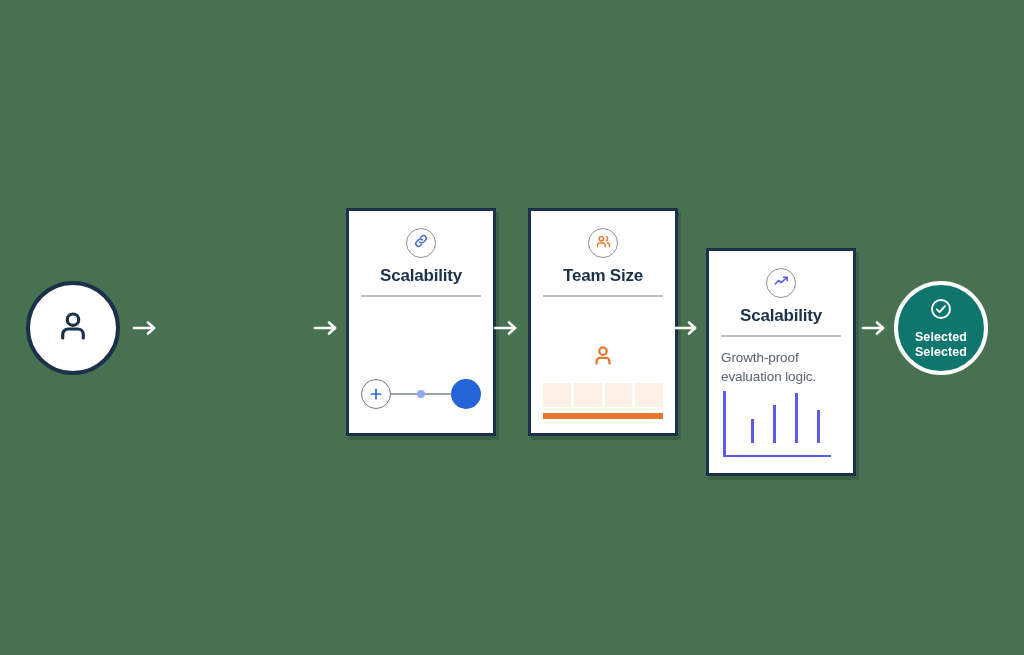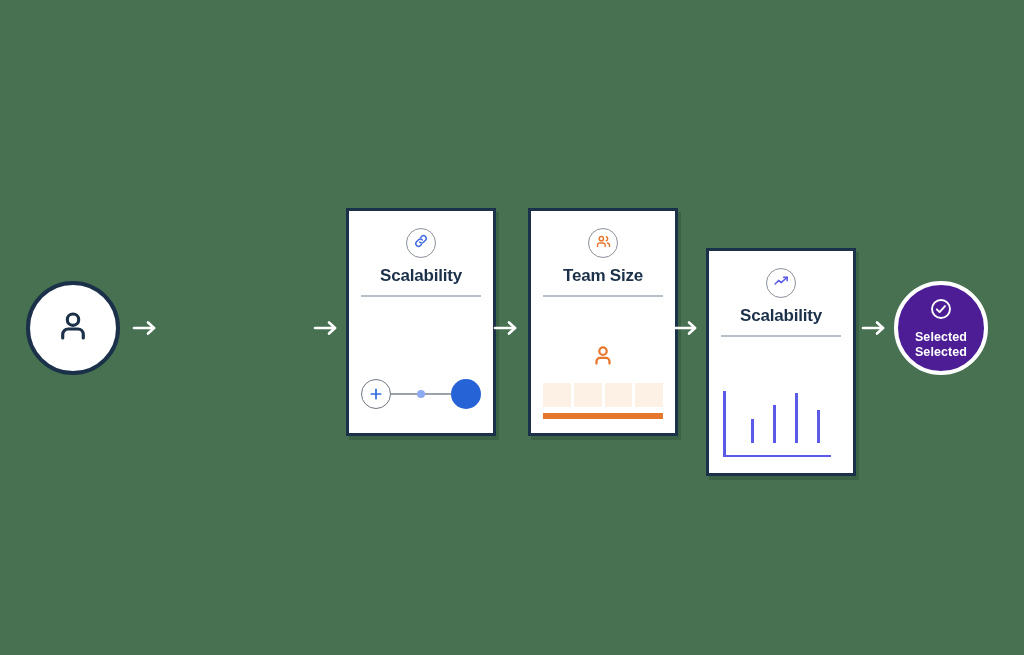--- a/index.html
+++ b/index.html
@@ -35,21 +35,21 @@
   }
   .node-start {
     left: 26px;
     top: 281px;
     background: #ffffff;
     border: 4px solid #1b3049;
   }
   .node-end {
     left: 894px;
     top: 281px;
-    background: #4c1d95;
+    background: #0f766e;
     border: 4px solid #ffffff;
   }
   .node-end-label {
     color: #ffffff;
     font-size: 12.5px;
     font-weight: bold;
     line-height: 15px;
     text-align: center;
     letter-spacing: .1px;
     margin-top: 5px;
@@ -345,20 +345,21 @@
         <span>
           <svg width="17" height="17" viewBox="0 0 24 24" fill="none" stroke="#5b5be8" stroke-width="2.2" stroke-linecap="round" stroke-linejoin="round">
             <path d="M3 15.5l5-5 3.5 3L20 6"></path>
             <path d="M15 6h5v5"></path>
           </svg>
         </span>
       </div>
     </div>
     <div class="card-title">Scalability</div>
     <div class="card-divider"></div>
+    <div class="card-desc">Growth-proof evaluation logic.</div>
 
     <div class="card-visual">
       <div class="scale-chart">
         <div class="axis-v"></div>
         <div class="axis-h"></div>
         <div class="scale-bar" style="left:28px;height:24px;"></div>
         <div class="scale-bar" style="left:50px;height:38px;"></div>
         <div class="scale-bar" style="left:72px;height:50px;"></div>
         <div class="scale-bar" style="left:94px;height:33px;"></div>
       </div>

